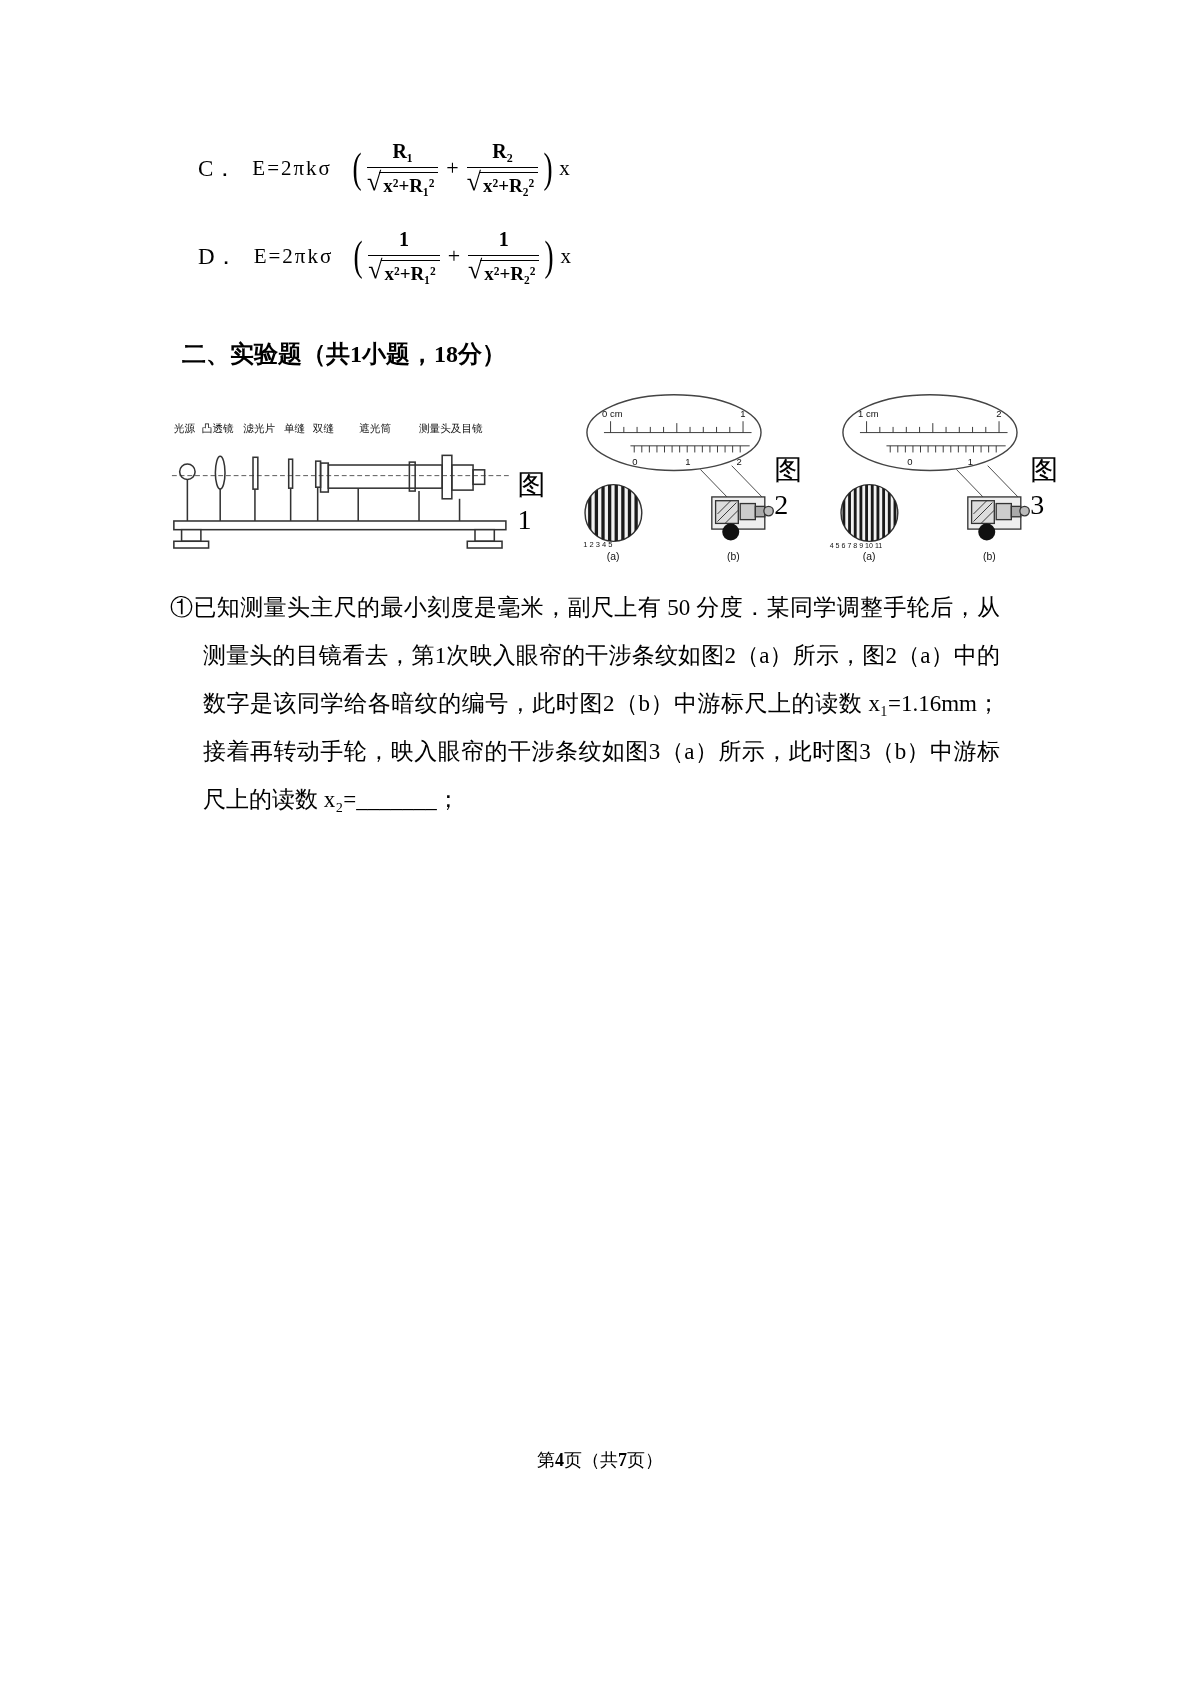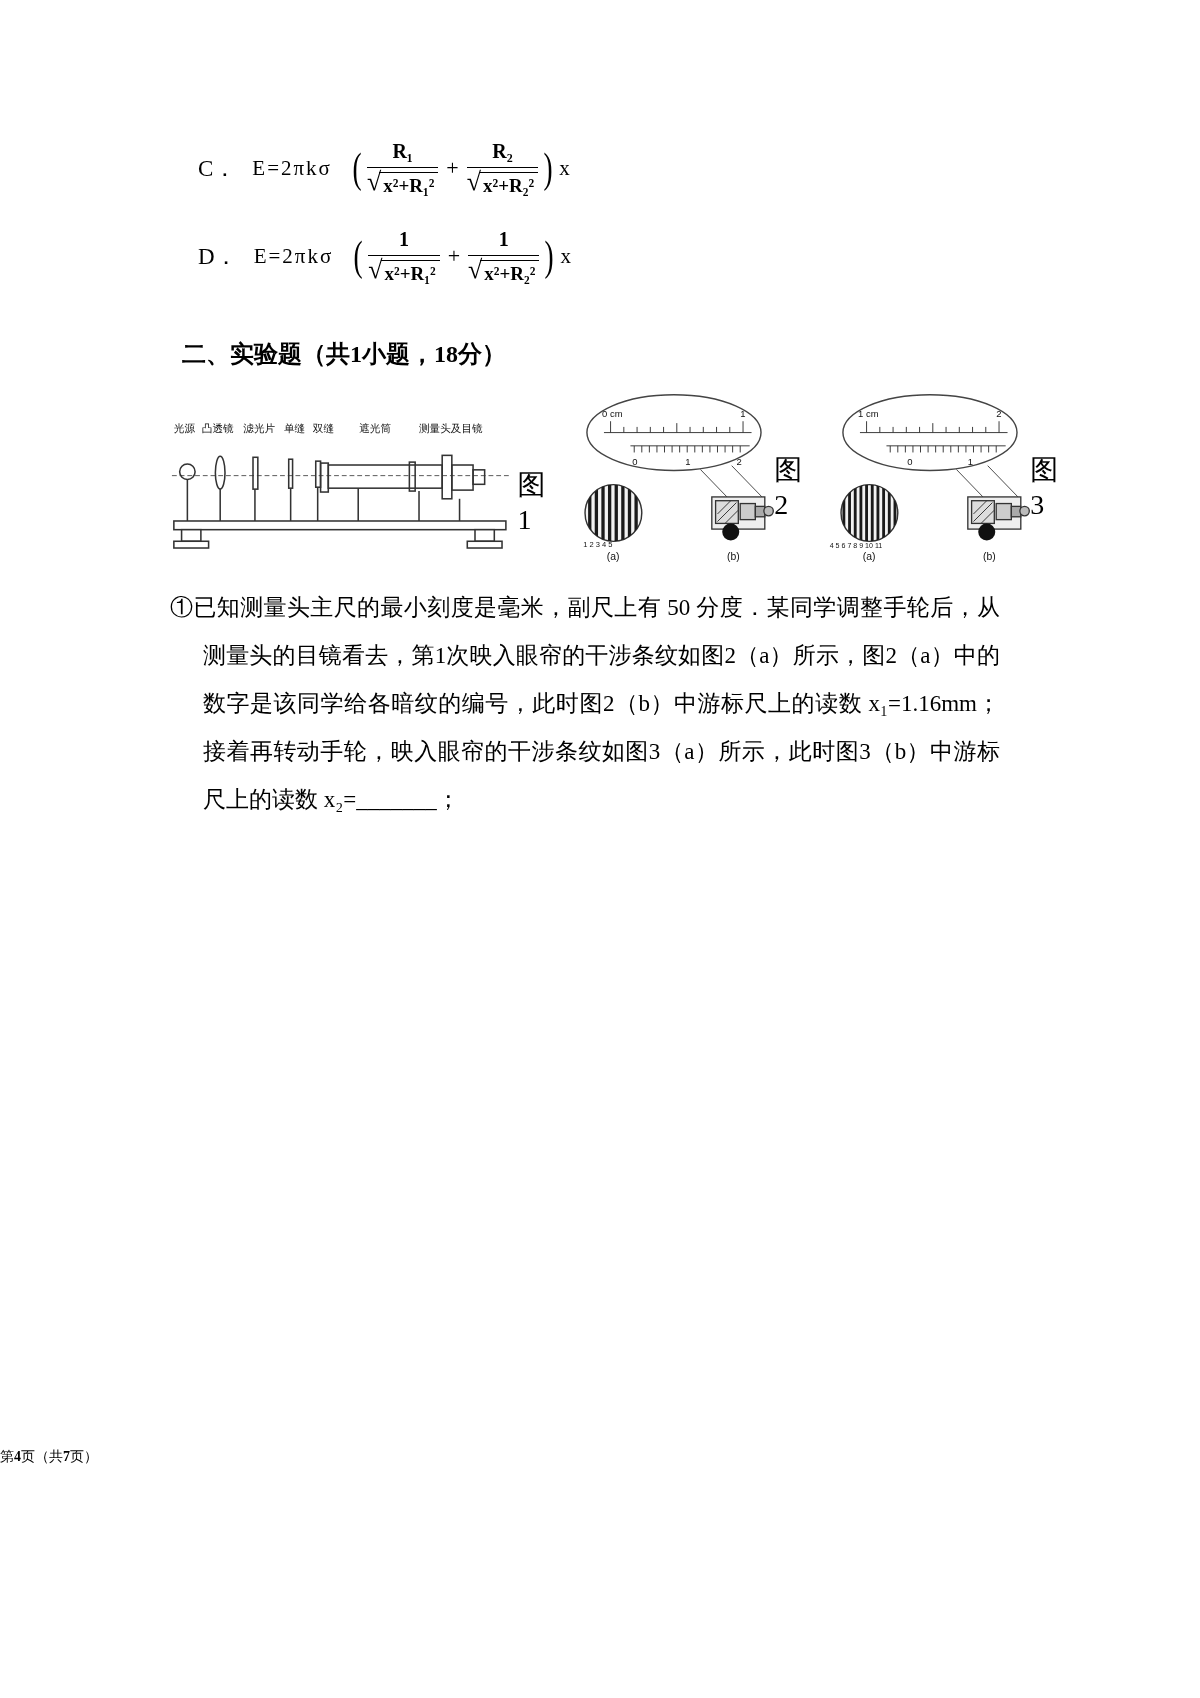--- a/index.html
+++ b/index.html
@@ -30,21 +30,21 @@
   .hang{padding-left:33px;text-indent:-33px;}
   .hang2{padding-left:33px;text-indent:-23px;}
   sub{font-size:.62em;}
 
   
   .figures-row{display:flex;align-items:flex-end;gap:10px;margin:18px 0 0 0;}
   figure{margin:0;display:flex;flex-direction:row;align-items:center;}
   figcaption{font-size:28px;margin-top:16px;}
   svg text{font-family:"Liberation Sans","DejaVu Sans",sans-serif;fill:#111;}
 
-  .footer{position:absolute;top:1448px;left:0;width:100%;text-align:left;font-size:14px;}
+  .footer{position:absolute;top:1448px;left:0;width:100%;text-align:center;font-size:18px;}
 </style>
 </head>
 <body>
 
 <div class="page">
 
   <div class="options-block">
 
     <div class="formula-row">
       <span class="opt-label">C．</span>

